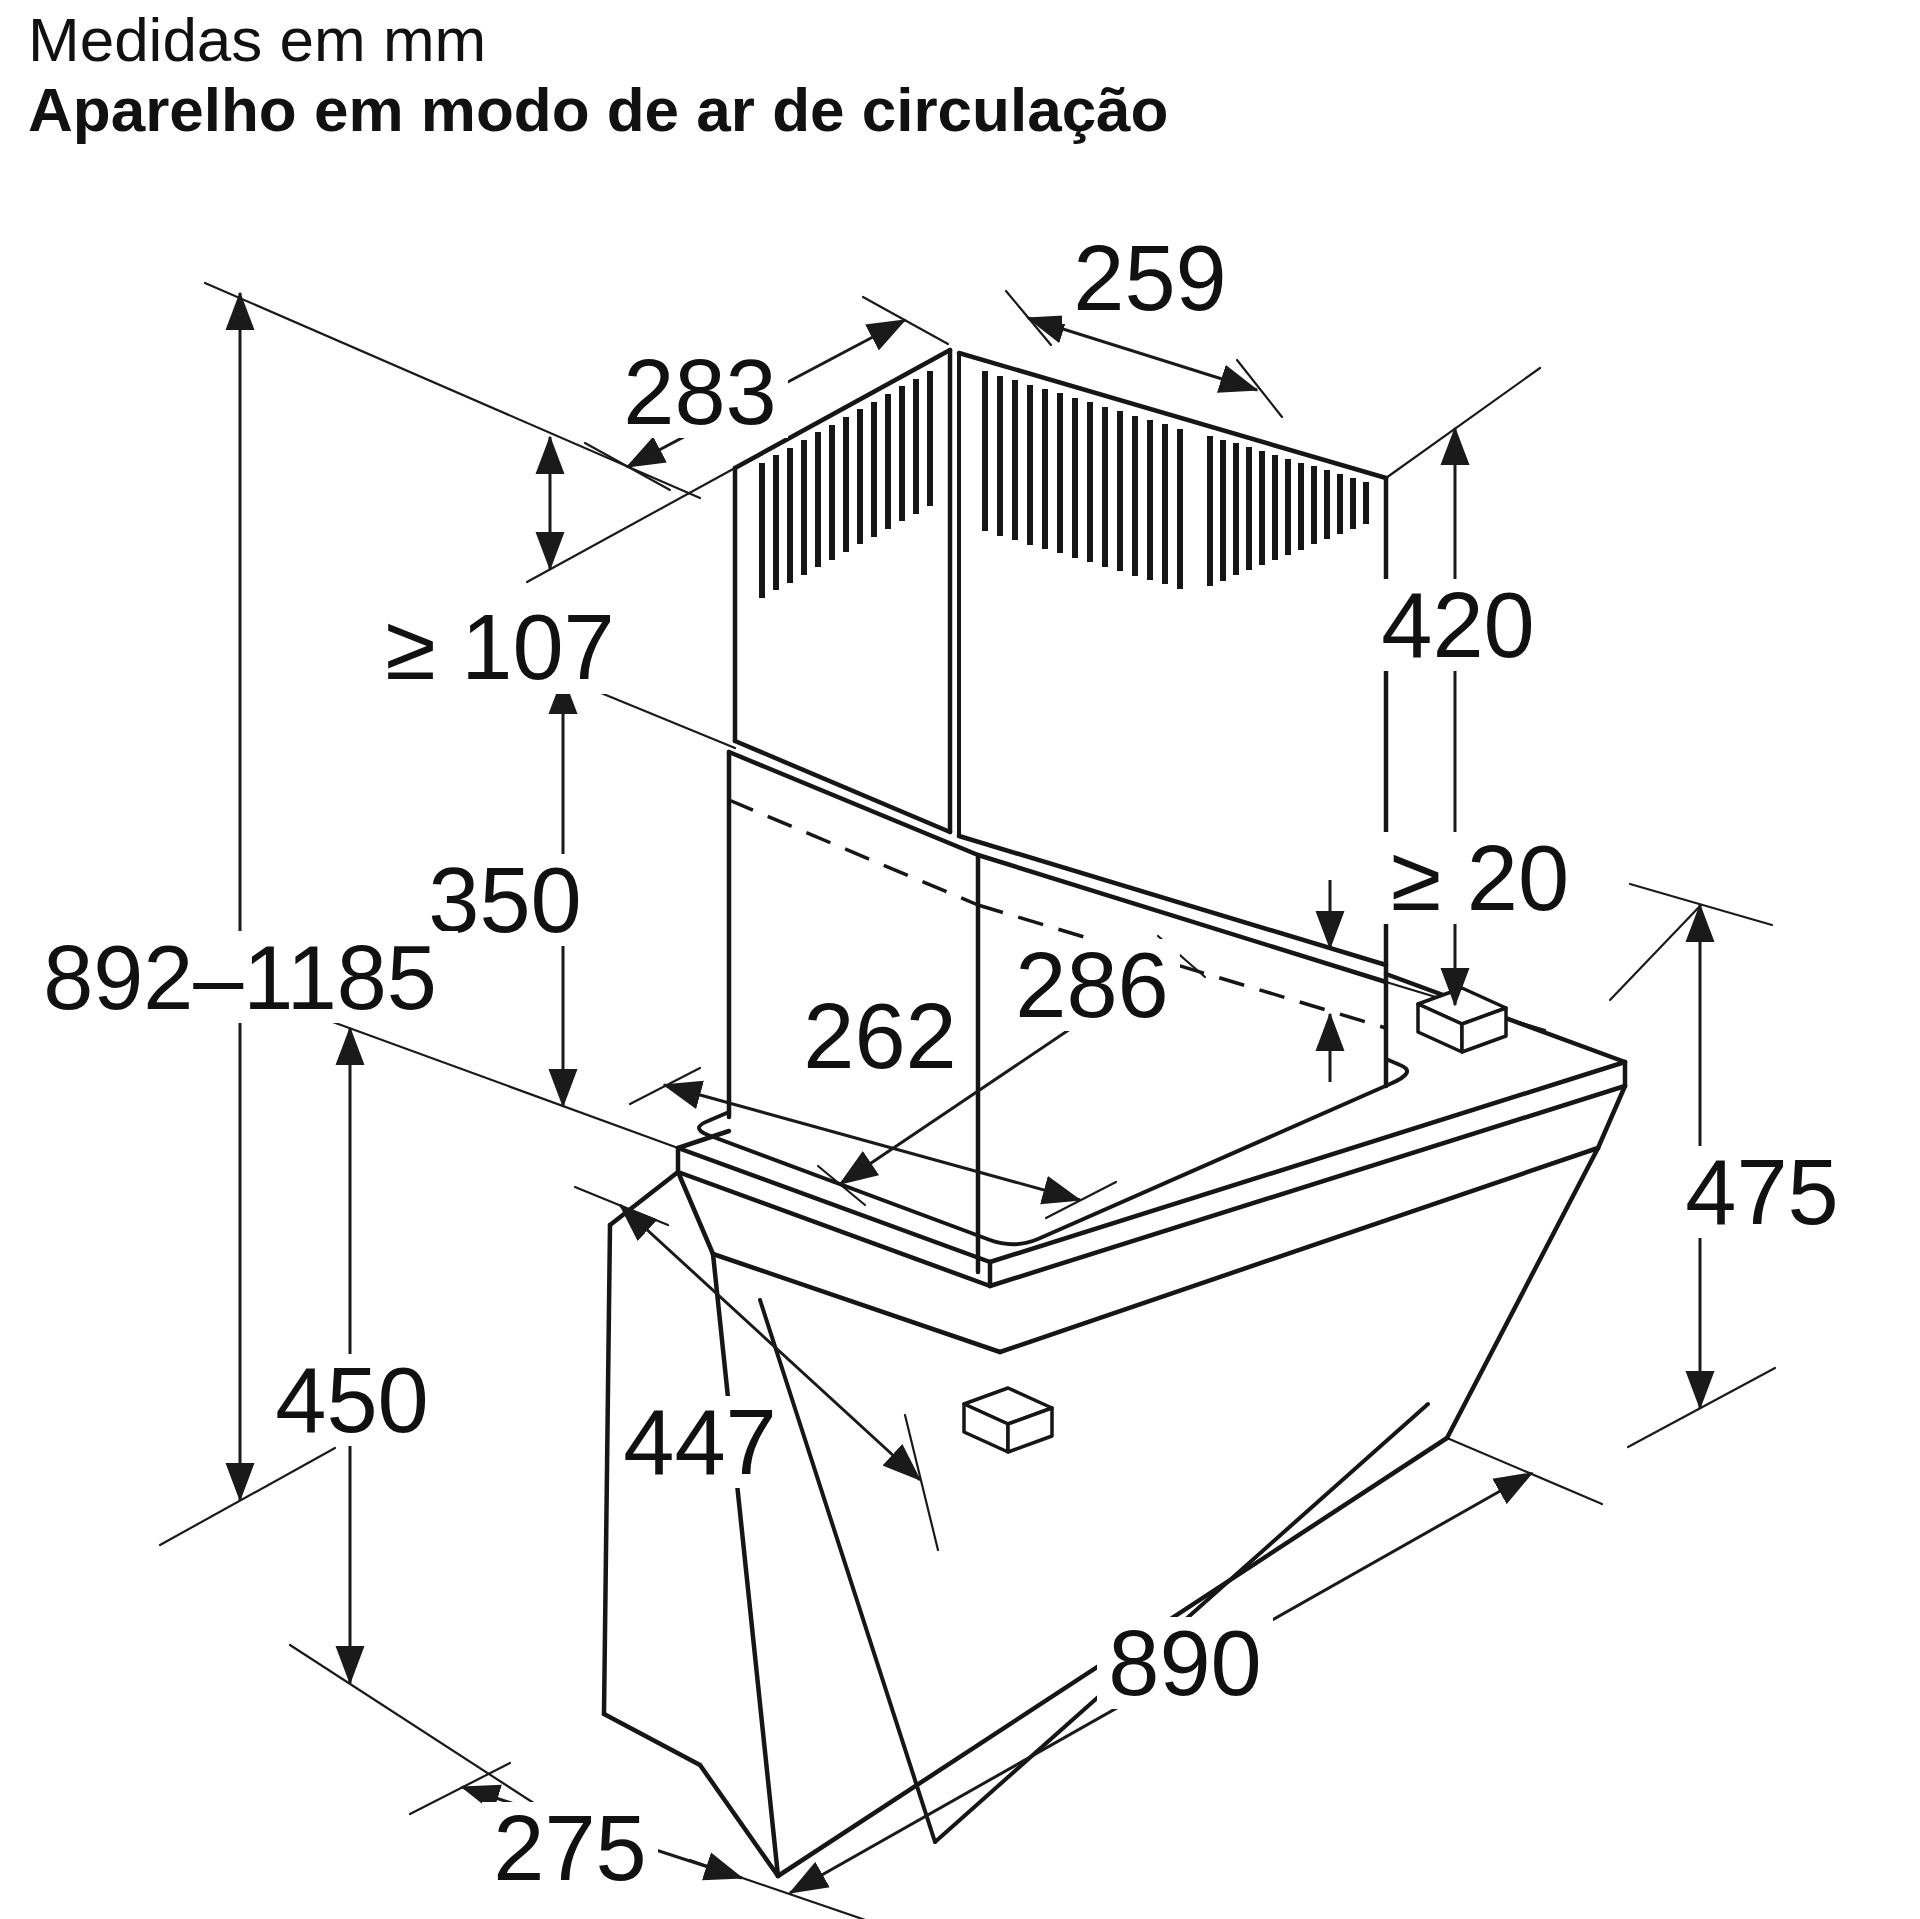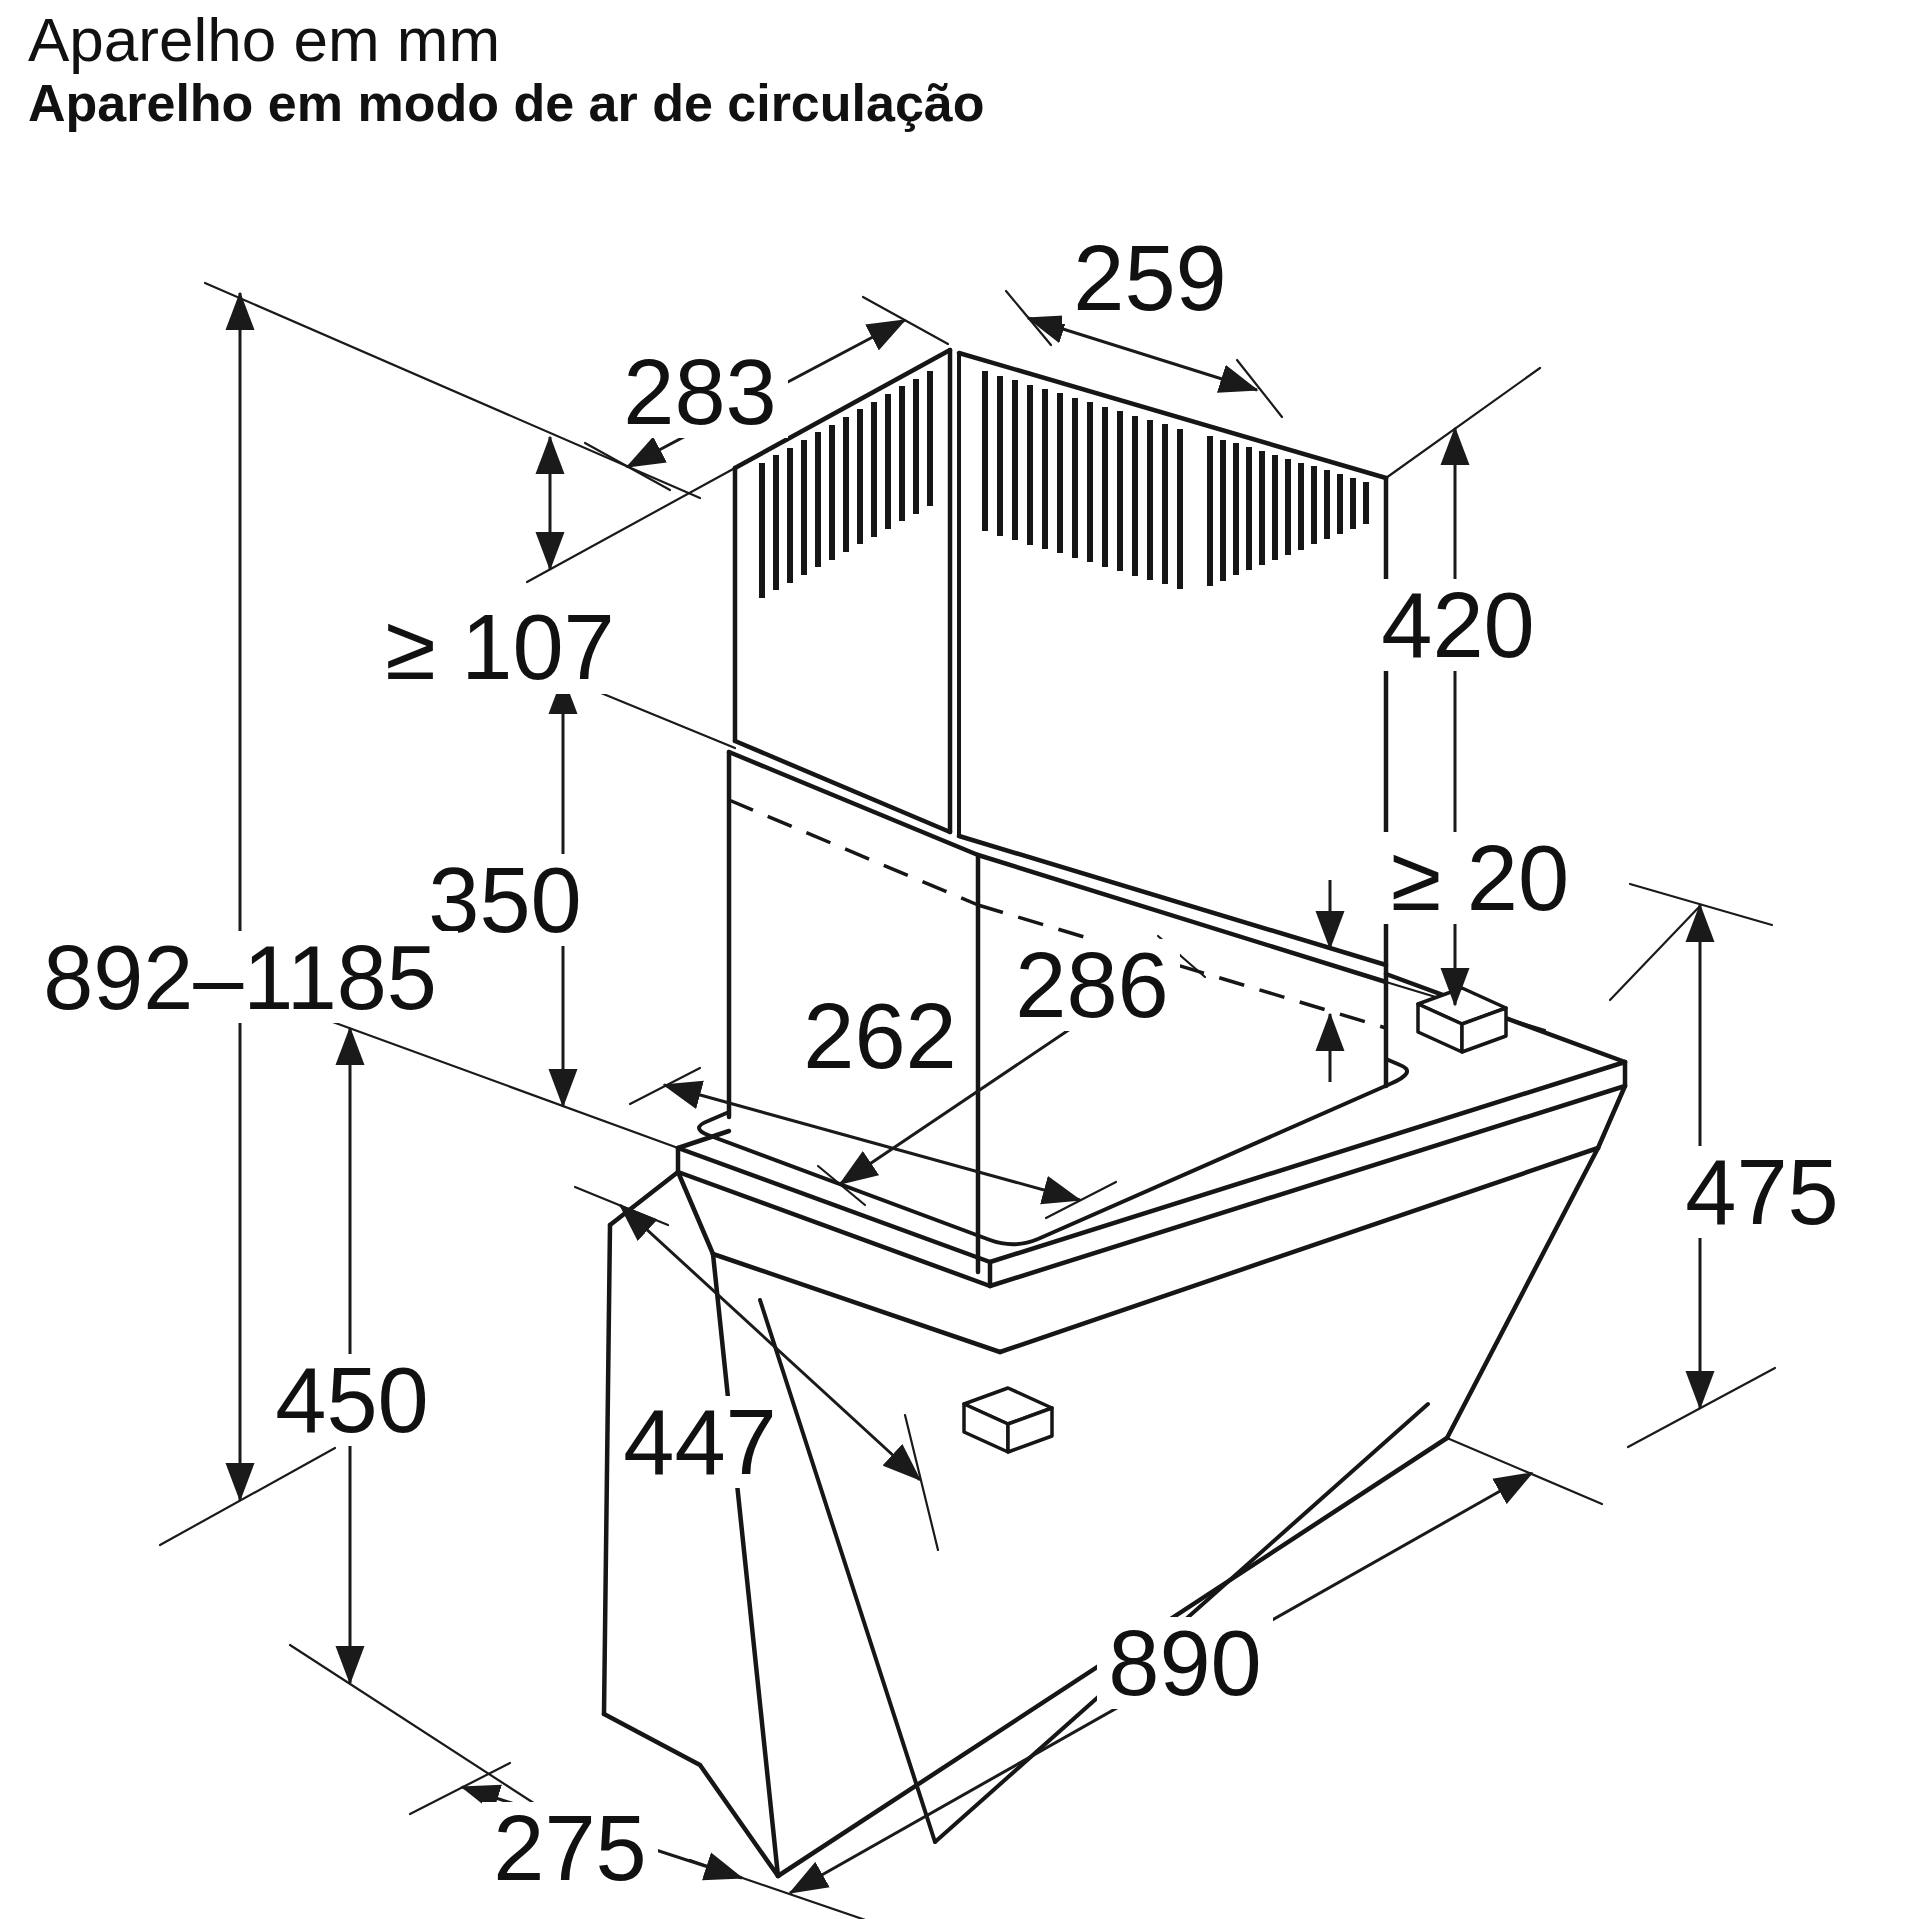--- a/index.html
+++ b/index.html
@@ -1,39 +1,39 @@
 <!DOCTYPE html>
 <html><head>
 <meta charset="utf-8">
 <style>
   html,body{margin:0;padding:0;background:#ffffff;}
   #stage{position:relative;width:1920px;height:1919px;background:#ffffff;overflow:hidden;
          font-family:"Liberation Sans", sans-serif;}
   #title{position:absolute;left:28px;top:6px;color:#111;}
   #title .t1{font-size:62px;font-weight:400;line-height:1.1;letter-spacing:0px;}
-  #title .t2{font-size:52px;font-weight:700;line-height:1.15;}
+  #title .t2{font-size:62px;font-weight:700;line-height:1.15;}
   svg{position:absolute;left:0;top:0;}
   .obj{stroke:#161616;stroke-width:4.5;fill:none;stroke-linecap:round;stroke-linejoin:round;}
   .obj2{stroke:#161616;stroke-width:4;fill:none;stroke-linecap:round;stroke-linejoin:round;}
   .vent{stroke:#161616;stroke-width:6;fill:none;stroke-linecap:butt;}
   .thin{stroke:#1a1a1a;stroke-width:2.2;fill:none;stroke-linecap:round;}
   .dim{stroke:#1a1a1a;stroke-width:3;fill:none;stroke-linecap:butt;}
   .dash{stroke:#161616;stroke-width:3.5;fill:none;stroke-dasharray:26 16;stroke-linecap:butt;}
   .clip{stroke:#161616;stroke-width:3.5;fill:#ffffff;stroke-linejoin:round;}
   .lblbg{fill:#ffffff;}
   text.dimlbl{fill:#111;font-family:"Liberation Sans",sans-serif;font-size:92px;
               text-anchor:middle;}
 </style>
 </head>
 <body>
 
 <div id="stage">
 
   <div id="title">
-    <div class="t1">Aparelho em mm</div>
+    <div class="t1">Medidas em mm</div>
     <div class="t2">Aparelho em modo de ar de circulação</div>
   </div>
 
   <svg width="1920" height="1919" viewBox="0 0 1920 1919">
     <defs>
       <marker id="arr" viewBox="0 0 12 9" refX="11.5" refY="4.5" markerWidth="13" markerHeight="10" orient="auto-start-reverse" markerUnits="strokeWidth">
         <path d="M0,0 L12,4.5 L0,9 Z" fill="#1a1a1a"></path>
       </marker>
     </defs>
 

